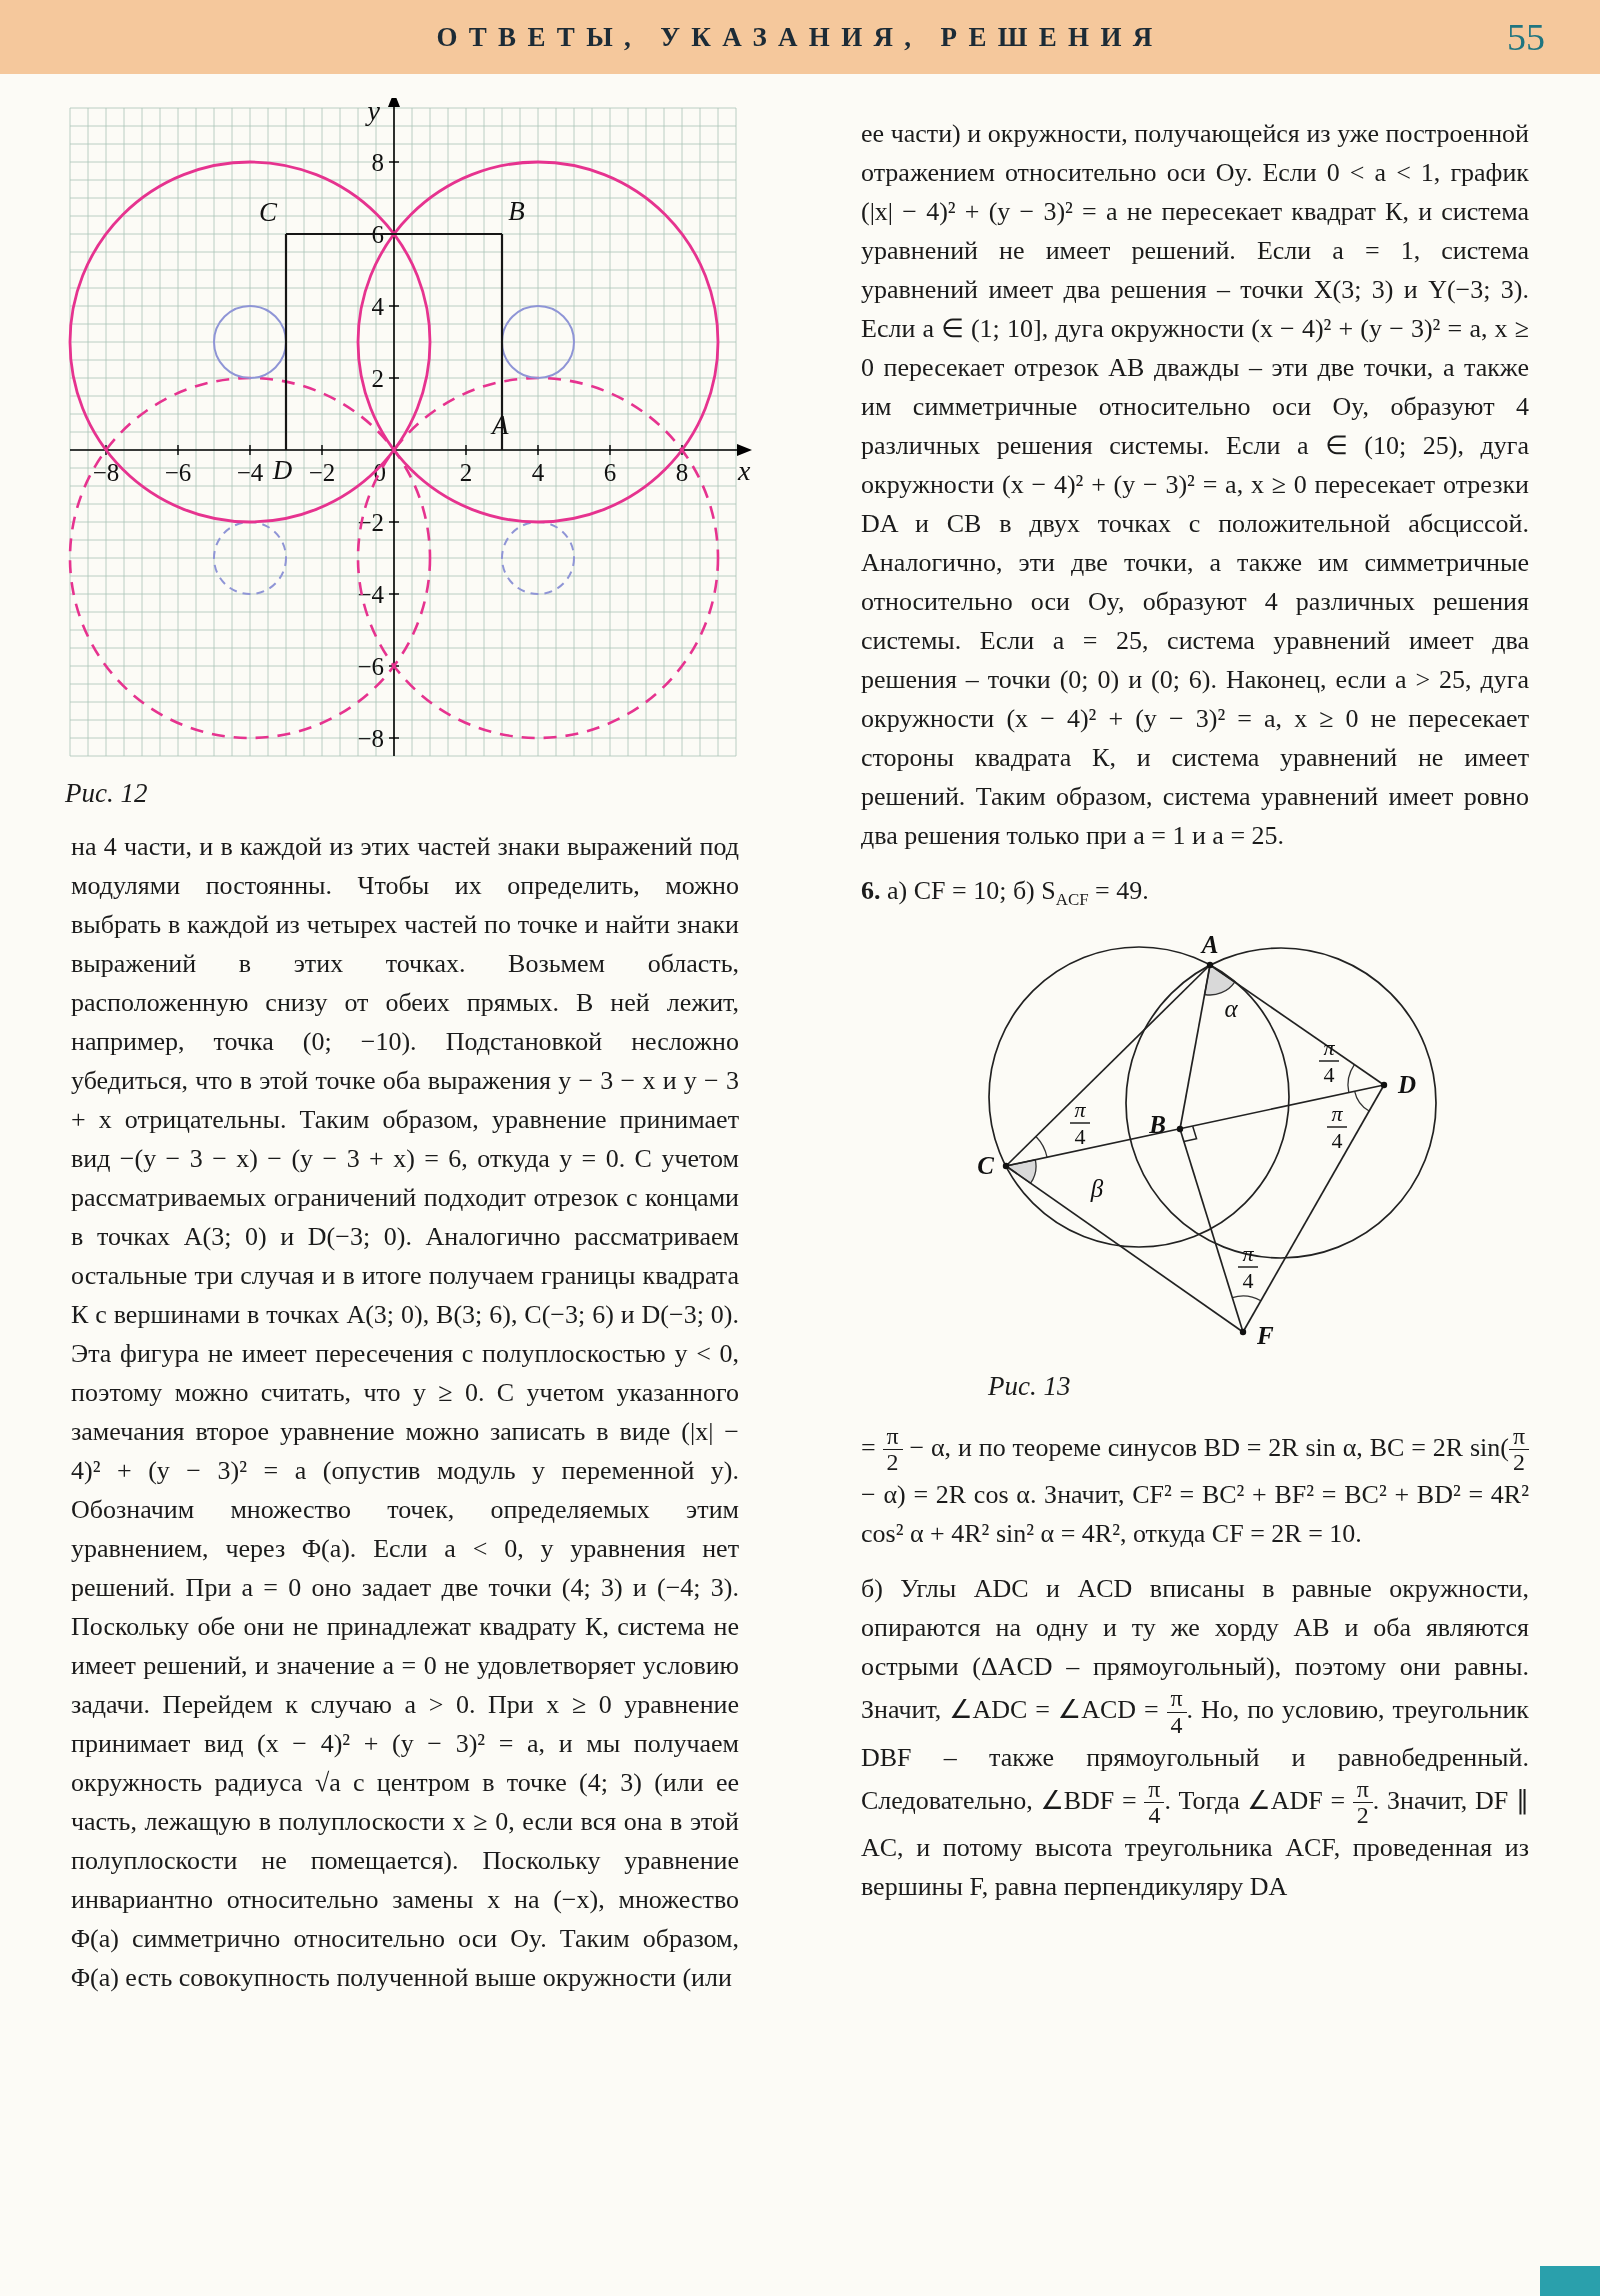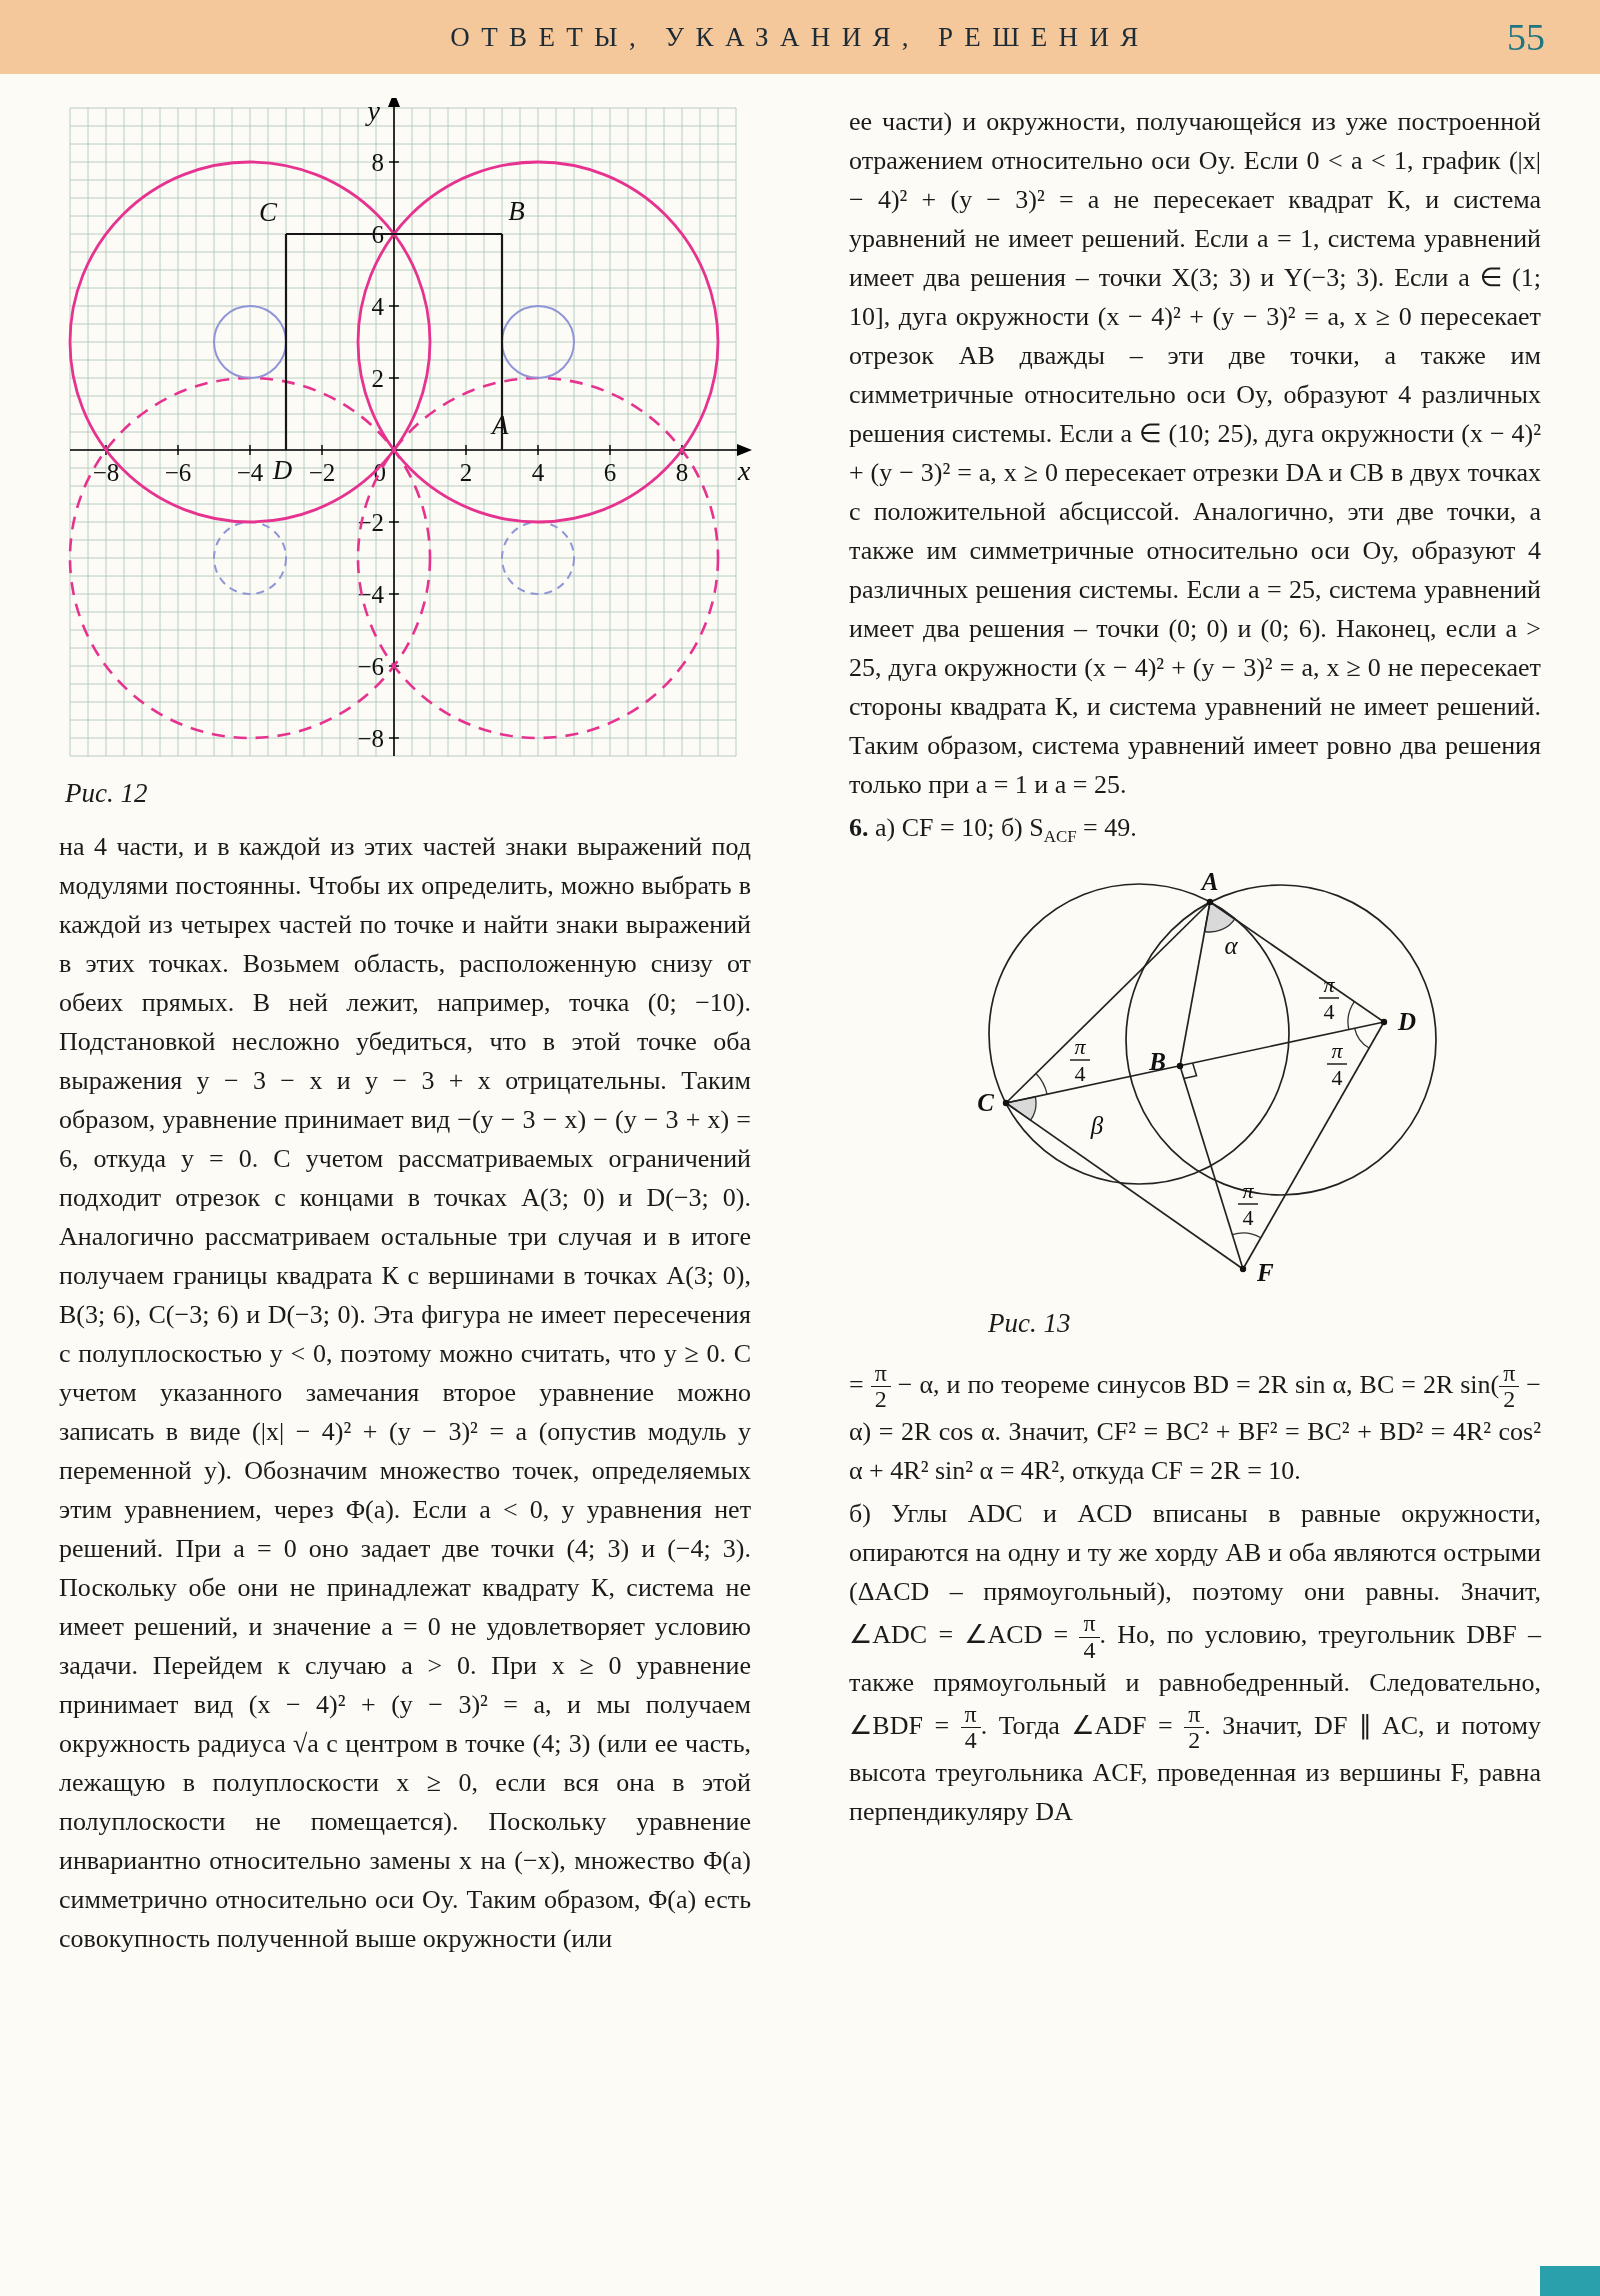--- a/index.html
+++ b/index.html
@@ -4,29 +4,29 @@
 <style>
   html,body{margin:0;padding:0}
   body{
     width:1600px;height:2296px;position:relative;overflow:hidden;
     background:#fcfbf6;color:#1b1b1b;
     font-family:"Liberation Serif",serif;
   }
   .band{position:absolute;left:0;top:0;width:100%;height:74px;background:#f5c89c}
   .band-title{
     position:absolute;left:55px;width:1490px;top:50%;transform:translateY(-50%);
-    text-align:center;font-weight:normal;font-size:27px;letter-spacing:0.42em;color:#1c2b36;
+    text-align:center;font-weight:bold;font-size:27px;letter-spacing:0.42em;color:#1c2b36;
   }
   .band-num{
     position:absolute;right:55px;top:50%;transform:translateY(-50%);
     font-size:38px;color:#1f7580;text-align:right;
   }
   .content{position:absolute;left:55px;top:98px;width:1490px;display:flex;gap:90px}
   .col{width:700px;font-size:26px;line-height:39px;text-align:justify;hyphens:auto}
-  .rich p{margin:4px;padding:0}
+  .rich p{margin:16px;padding:0}
   figure{margin:0;padding:0}
   svg{display:block}
   .cap{font-style:italic;font-size:27px;line-height:1;margin:12px 0 20px 10px}
   .cap13{margin:8px 0 24px 58px}
   .fig13{margin:16px 0 10px 85px}
   .frac{display:inline-block;text-align:center;vertical-align:-0.6em;line-height:1.05;font-size:0.92em}
   .frac .ft{display:block;border-bottom:1.5px solid currentColor;padding:0 4px}
   .frac .fb{display:block}
   sub{font-size:0.65em}
   b{font-weight:bold}

